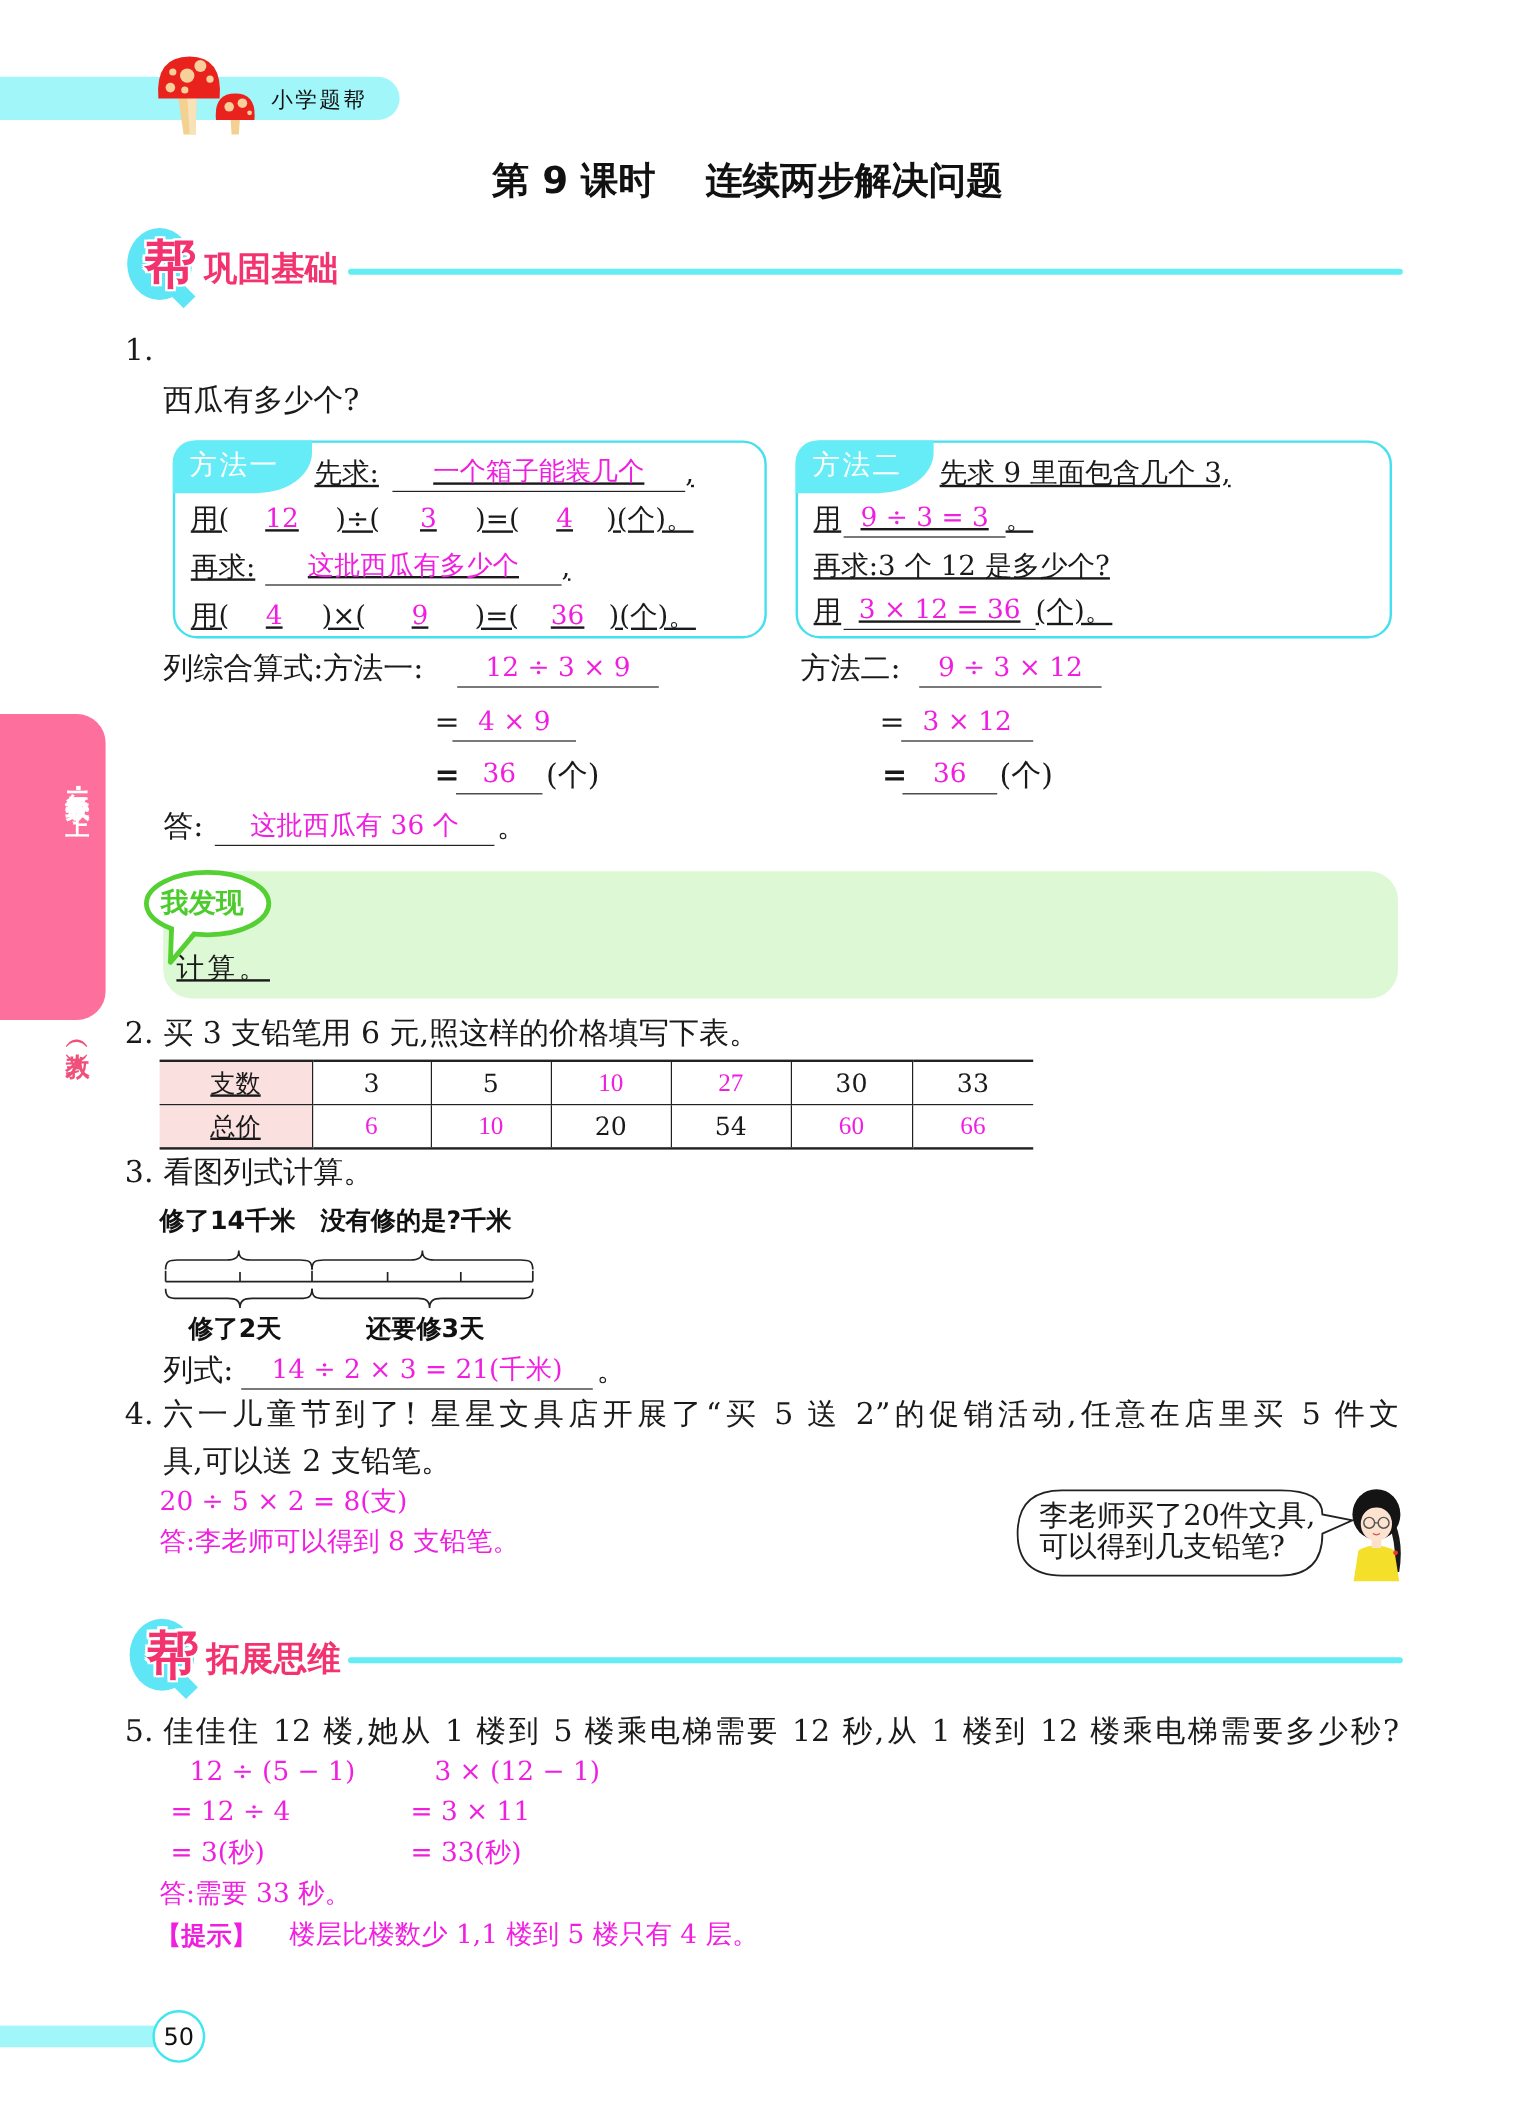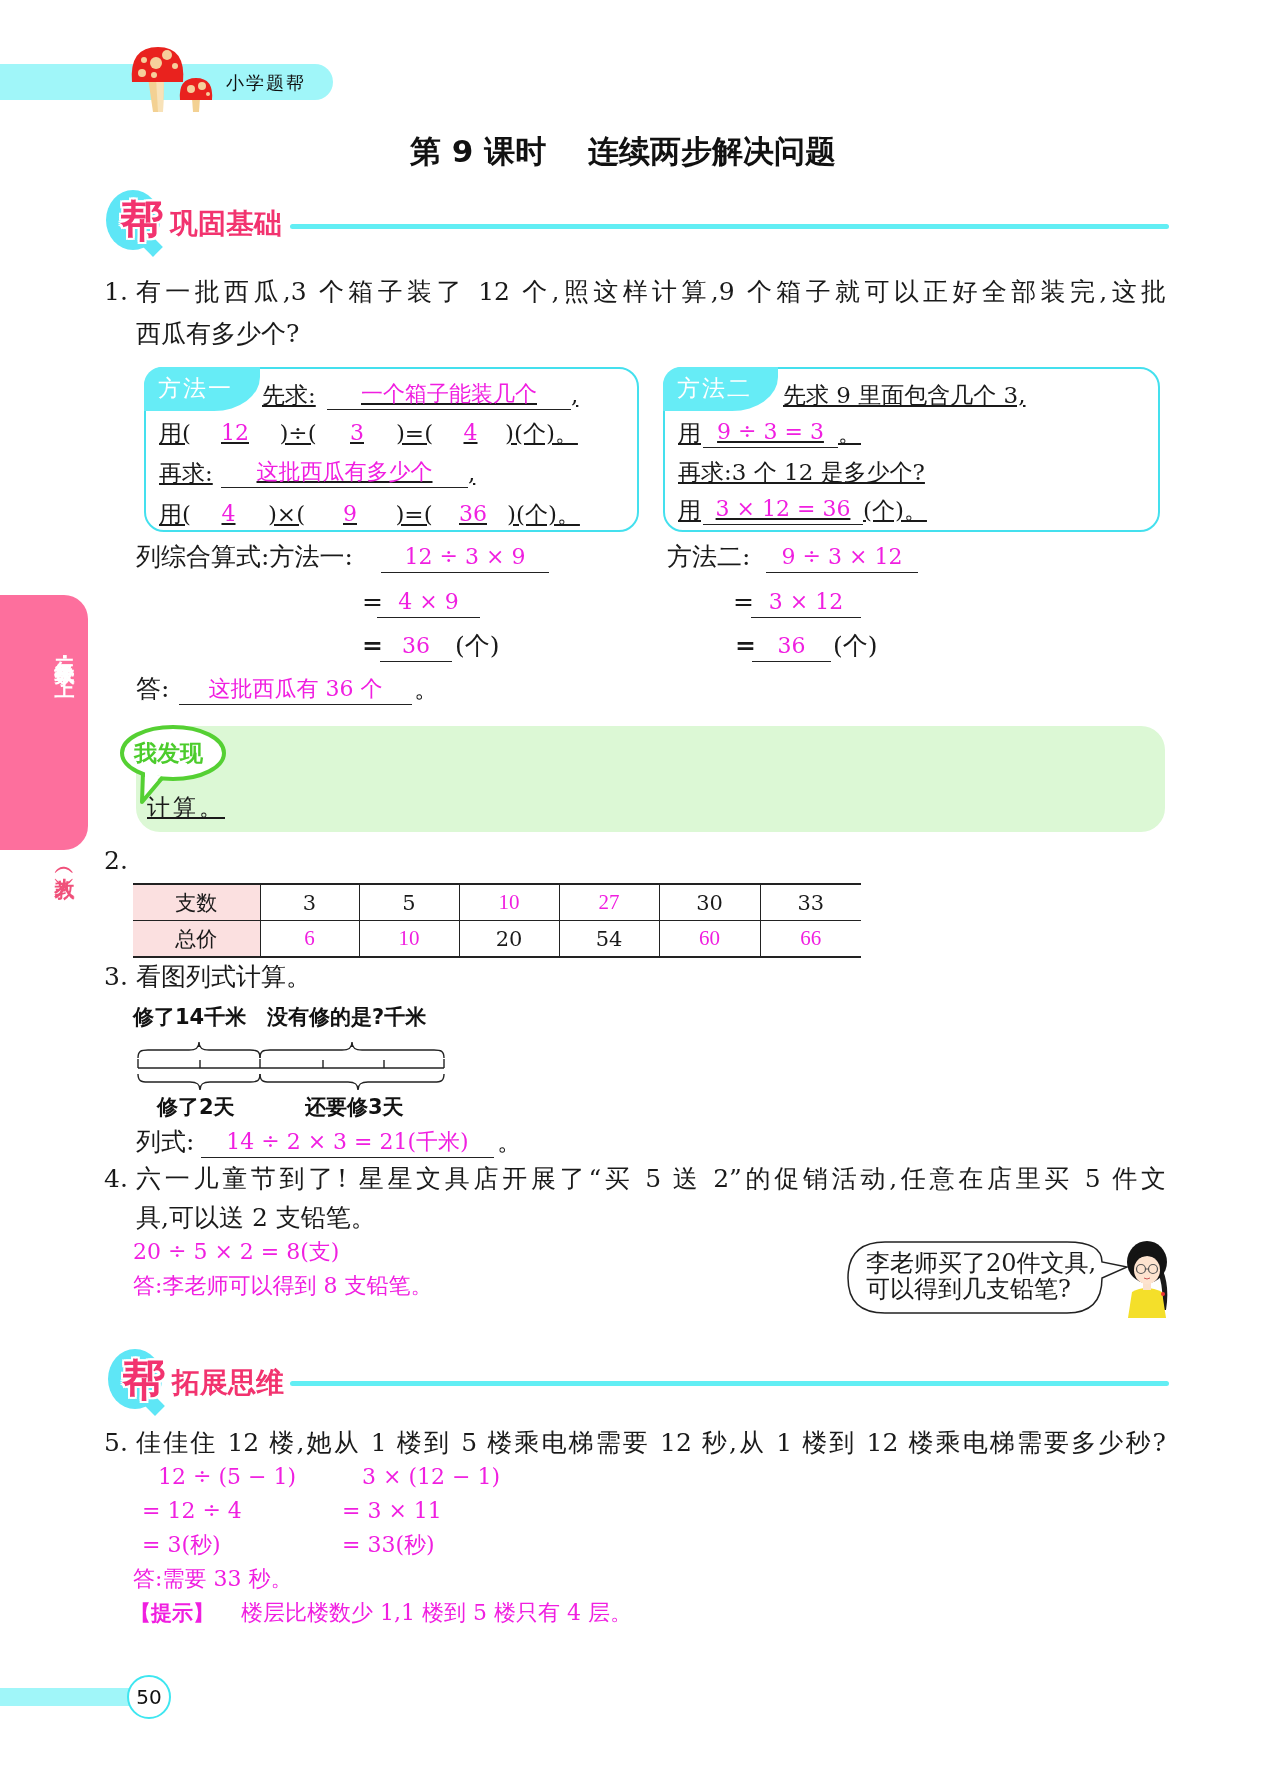--- a/index.html
+++ b/index.html
@@ -34,21 +34,21 @@
 .mbox{border:2.5px solid var(--box-border);border-radius:20px;box-sizing:border-box;}
 .mlabel{background:var(--label-fill);border-radius:18px 0 46px 0 / 18px 0 34px 0;color:#fff;font-size:23px;line-height:42px;padding-left:14px;box-sizing:border-box;letter-spacing:2px;}
 
 .disc-box{background:var(--discover-bg);border-radius:24px;}
 .disc-badge{font-family:"DejaVu Sans","Liberation Sans",sans-serif;font-weight:bold;font-size:23px;line-height:28px;color:var(--discover-green);white-space:nowrap;}
 
 table.price{border-collapse:collapse;table-layout:fixed;font-size:21px;}
 table.price td{height:35px;text-align:center;border-left:1px solid #222;border-right:1px solid #222;padding:0;}
 table.price tr:first-child td{border-top:2.5px solid #222;border-bottom:1px solid #222;}
 table.price tr:last-child td{border-bottom:2.5px solid #222;}
-table.price td:first-child{border-left:none;background:var(--table-header-bg);}
+table.price td:first-child{border-left:none;background:var(--table-header-bg);text-decoration:underline;}
 table.price td:last-child{border-right:none;}
 table.price td.filled{color:var(--answer);font-family:Liberation Serif, serif;}
 
 .dlabel{font-family:"DejaVu Sans","Liberation Sans",sans-serif;font-weight:bold;font-size:21px;line-height:26px;white-space:nowrap;color:#111;}
 .speech-text{font-size:24px;line-height:24px;white-space:nowrap;}
 .hint-label{font-family:"DejaVu Sans","Liberation Sans",sans-serif;font-weight:bold;color:var(--answer);font-size:21px;}
 .page-circle{width:40px;height:40px;border-radius:50%;border:2px solid #3ee6f0;background:#fff;text-align:center;line-height:40px;
   font-family:"DejaVu Sans","Liberation Sans",sans-serif;font-size:20px;color:#111;}
 </style>
 </head>
@@ -82,21 +82,20 @@
   <div class="abs sec-tail" style="left:146px;top:240px"></div>
   <div class="abs sec-badge" style="left:120px;top:196px">帮</div>
   <div class="abs sec-title" style="left:170px;top:207px">巩固基础</div>
   <div class="abs sec-line" style="left:290px;top:224px;width:879px"></div>
 
   <div class="abs side-tab"></div>
   <div class="abs side-text" style="left:53px;top:643px;color:#fff">三年级数学·上</div>
   <div class="abs side-text" style="left:53px;top:860px;color:#f0507a">（人教）</div>
 
   <div class="abs t25" style="left:104px;top:277px">1.</div>
-  <div class="abs t25 jl" style="left:136px;top:277px;width:1030px">有一批西瓜,3 个箱子装了 12 个,照这样计算,9 个箱子就可以正好全部装完,这批</div>
   <div class="abs t25" style="left:136px;top:319px">西瓜有多少个?</div>
 
   <div class="abs mbox" style="left:144px;top:367px;width:495px;height:165px"></div>
   <div class="abs mlabel" style="left:144px;top:367px;width:116px;height:44px">方法一</div>
 
   <div class="abs t23 row" style="left:262px;top:380px">
     <span class="c" style="width:65px;text-align:left">先求:</span>
     <span class="c u ans" style="width:244px">一个箱子能装几个</span>
     <span>,</span>
   </div>
@@ -164,20 +163,21 @@
   <div class="abs disc-box" style="left:136px;top:726px;width:1029px;height:106px"></div>
   <svg class="abs" style="left:115px;top:722px" width="115" height="85" viewBox="0 0 115 85">
     <path d="M28 50 L27 80 L48 55 Z" fill="#fff" stroke="#55d033" stroke-width="4" stroke-linejoin="round"></path>
     <ellipse cx="58" cy="31" rx="51" ry="26" fill="#fff" stroke="#55d033" stroke-width="4"></ellipse>
     <path d="M30 50 L30 72 L46 54 Z" fill="#fff"></path>
   </svg>
   <div class="abs disc-badge" style="left:134px;top:739px">我发现</div>
   <div class="abs t23" style="left:147px;top:792px;letter-spacing:3px">计算。</div>
 
   <div class="abs t25" style="left:104px;top:846px">2.</div>
+  <div class="abs t25" style="left:136px;top:846px">买 3 支铅笔用 6 元,照这样的价格填写下表。</div>
   <table class="abs price" style="left:133px;top:883px;width:728px">
     <colgroup>
         <col style="width:127px">
         <col style="width:99px">
         <col style="width:100px">
         <col style="width:100px">
         <col style="width:100px">
         <col style="width:101px">
         <col style="width:101px">
       </colgroup>

